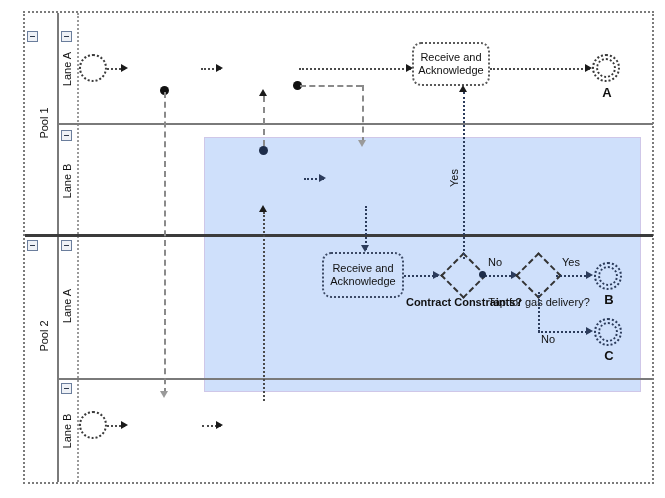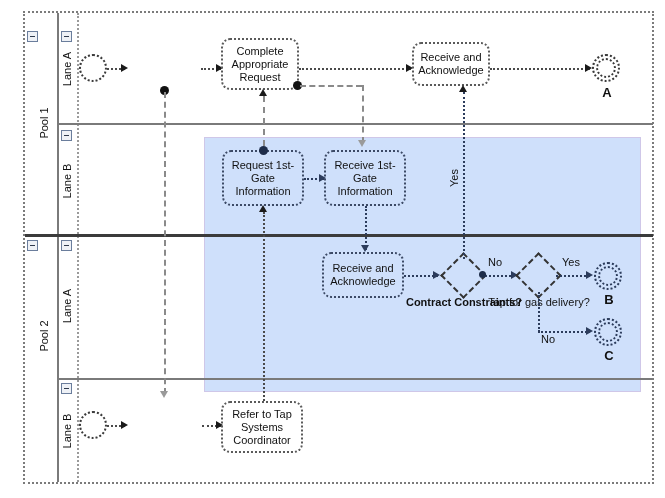--- a/index.html
+++ b/index.html
@@ -106,38 +106,35 @@
   <div class="vlabel" style="left:42px;top:425px;width:50px;text-align:center;">Lane B</div>
 
   <div class="event start-ev" style="left:79px;top:54px;width:28px;height:28px;"></div>
   <div class="seq h" style="left:107px;top:68px;width:18px;"></div>
   <div class="arrow right" style="left:121px;top:64px;"></div>
 
 
   <div class="seq h" style="left:201px;top:68px;width:20px;"></div>
   <div class="arrow right" style="left:216px;top:64px;"></div>
 
-  <div class="task" style="left:221px;top:38px;width:78px;height:52px;">Complete Appropriate Request</div>
 
   <div class="seq h" style="left:299px;top:68px;width:112px;"></div>
   <div class="arrow right" style="left:406px;top:64px;"></div>
 
   <div class="task" style="left:412px;top:42px;width:78px;height:44px;">Receive and Acknowledge</div>
 
   <div class="seq h" style="left:490px;top:68px;width:100px;"></div>
   <div class="arrow right" style="left:585px;top:64px;"></div>
 
   <div class="event end-ev" style="left:592px;top:54px;width:28px;height:28px;"></div>
   <div class="end-ev-inner" style="left:596px;top:58px;width:20px;height:20px;"></div>
   <div class="ev-label" style="left:600px;top:85px;width:14px;text-align:center;">A</div>
 
-  <div class="task blue" style="left:222px;top:150px;width:82px;height:56px;">Request 1st-Gate Information</div>
   <div class="seq blue h" style="left:304px;top:178px;width:20px;"></div>
   <div class="arrow blue right" style="left:319px;top:174px;"></div>
-  <div class="task blue" style="left:324px;top:150px;width:82px;height:56px;">Receive 1st-Gate Information</div>
 
   <div class="seq blue v" style="left:365px;top:206px;height:44px;"></div>
   <div class="arrow blue down" style="left:361px;top:245px;"></div>
 
   <div class="task blue" style="left:322px;top:252px;width:82px;height:46px;">Receive and Acknowledge</div>
 
   <div class="seq blue h" style="left:404px;top:275px;width:34px;"></div>
   <div class="arrow blue right" style="left:433px;top:271px;"></div>
 
   <div class="gateway" style="left:447px;top:259px;width:33px;height:33px;"></div>
@@ -173,21 +170,20 @@
   <div class="flow-label rot" style="left:434px;top:172px;width:40px;text-align:center;">Yes</div>
 
   <div class="event start-ev" style="left:79px;top:411px;width:28px;height:28px;"></div>
   <div class="seq h" style="left:107px;top:425px;width:18px;"></div>
   <div class="arrow right" style="left:121px;top:421px;"></div>
 
 
   <div class="seq h" style="left:202px;top:425px;width:19px;"></div>
   <div class="arrow right" style="left:216px;top:421px;"></div>
 
-  <div class="task" style="left:221px;top:401px;width:82px;height:52px;">Refer to Tap Systems Coordinator</div>
 
   <div class="dot" style="left:160px;top:86px;"></div>
   <div class="msg v" style="left:164px;top:92px;height:302px;"></div>
   <div class="arrow open-down" style="left:160px;top:391px;"></div>
 
   <div class="seq v" style="left:263px;top:212px;height:189px;"></div>
   <div class="arrow up" style="left:259px;top:205px;"></div>
 
   <div class="dot blue" style="left:259px;top:146px;"></div>
   <div class="msg v" style="left:263px;top:96px;height:50px;"></div>

